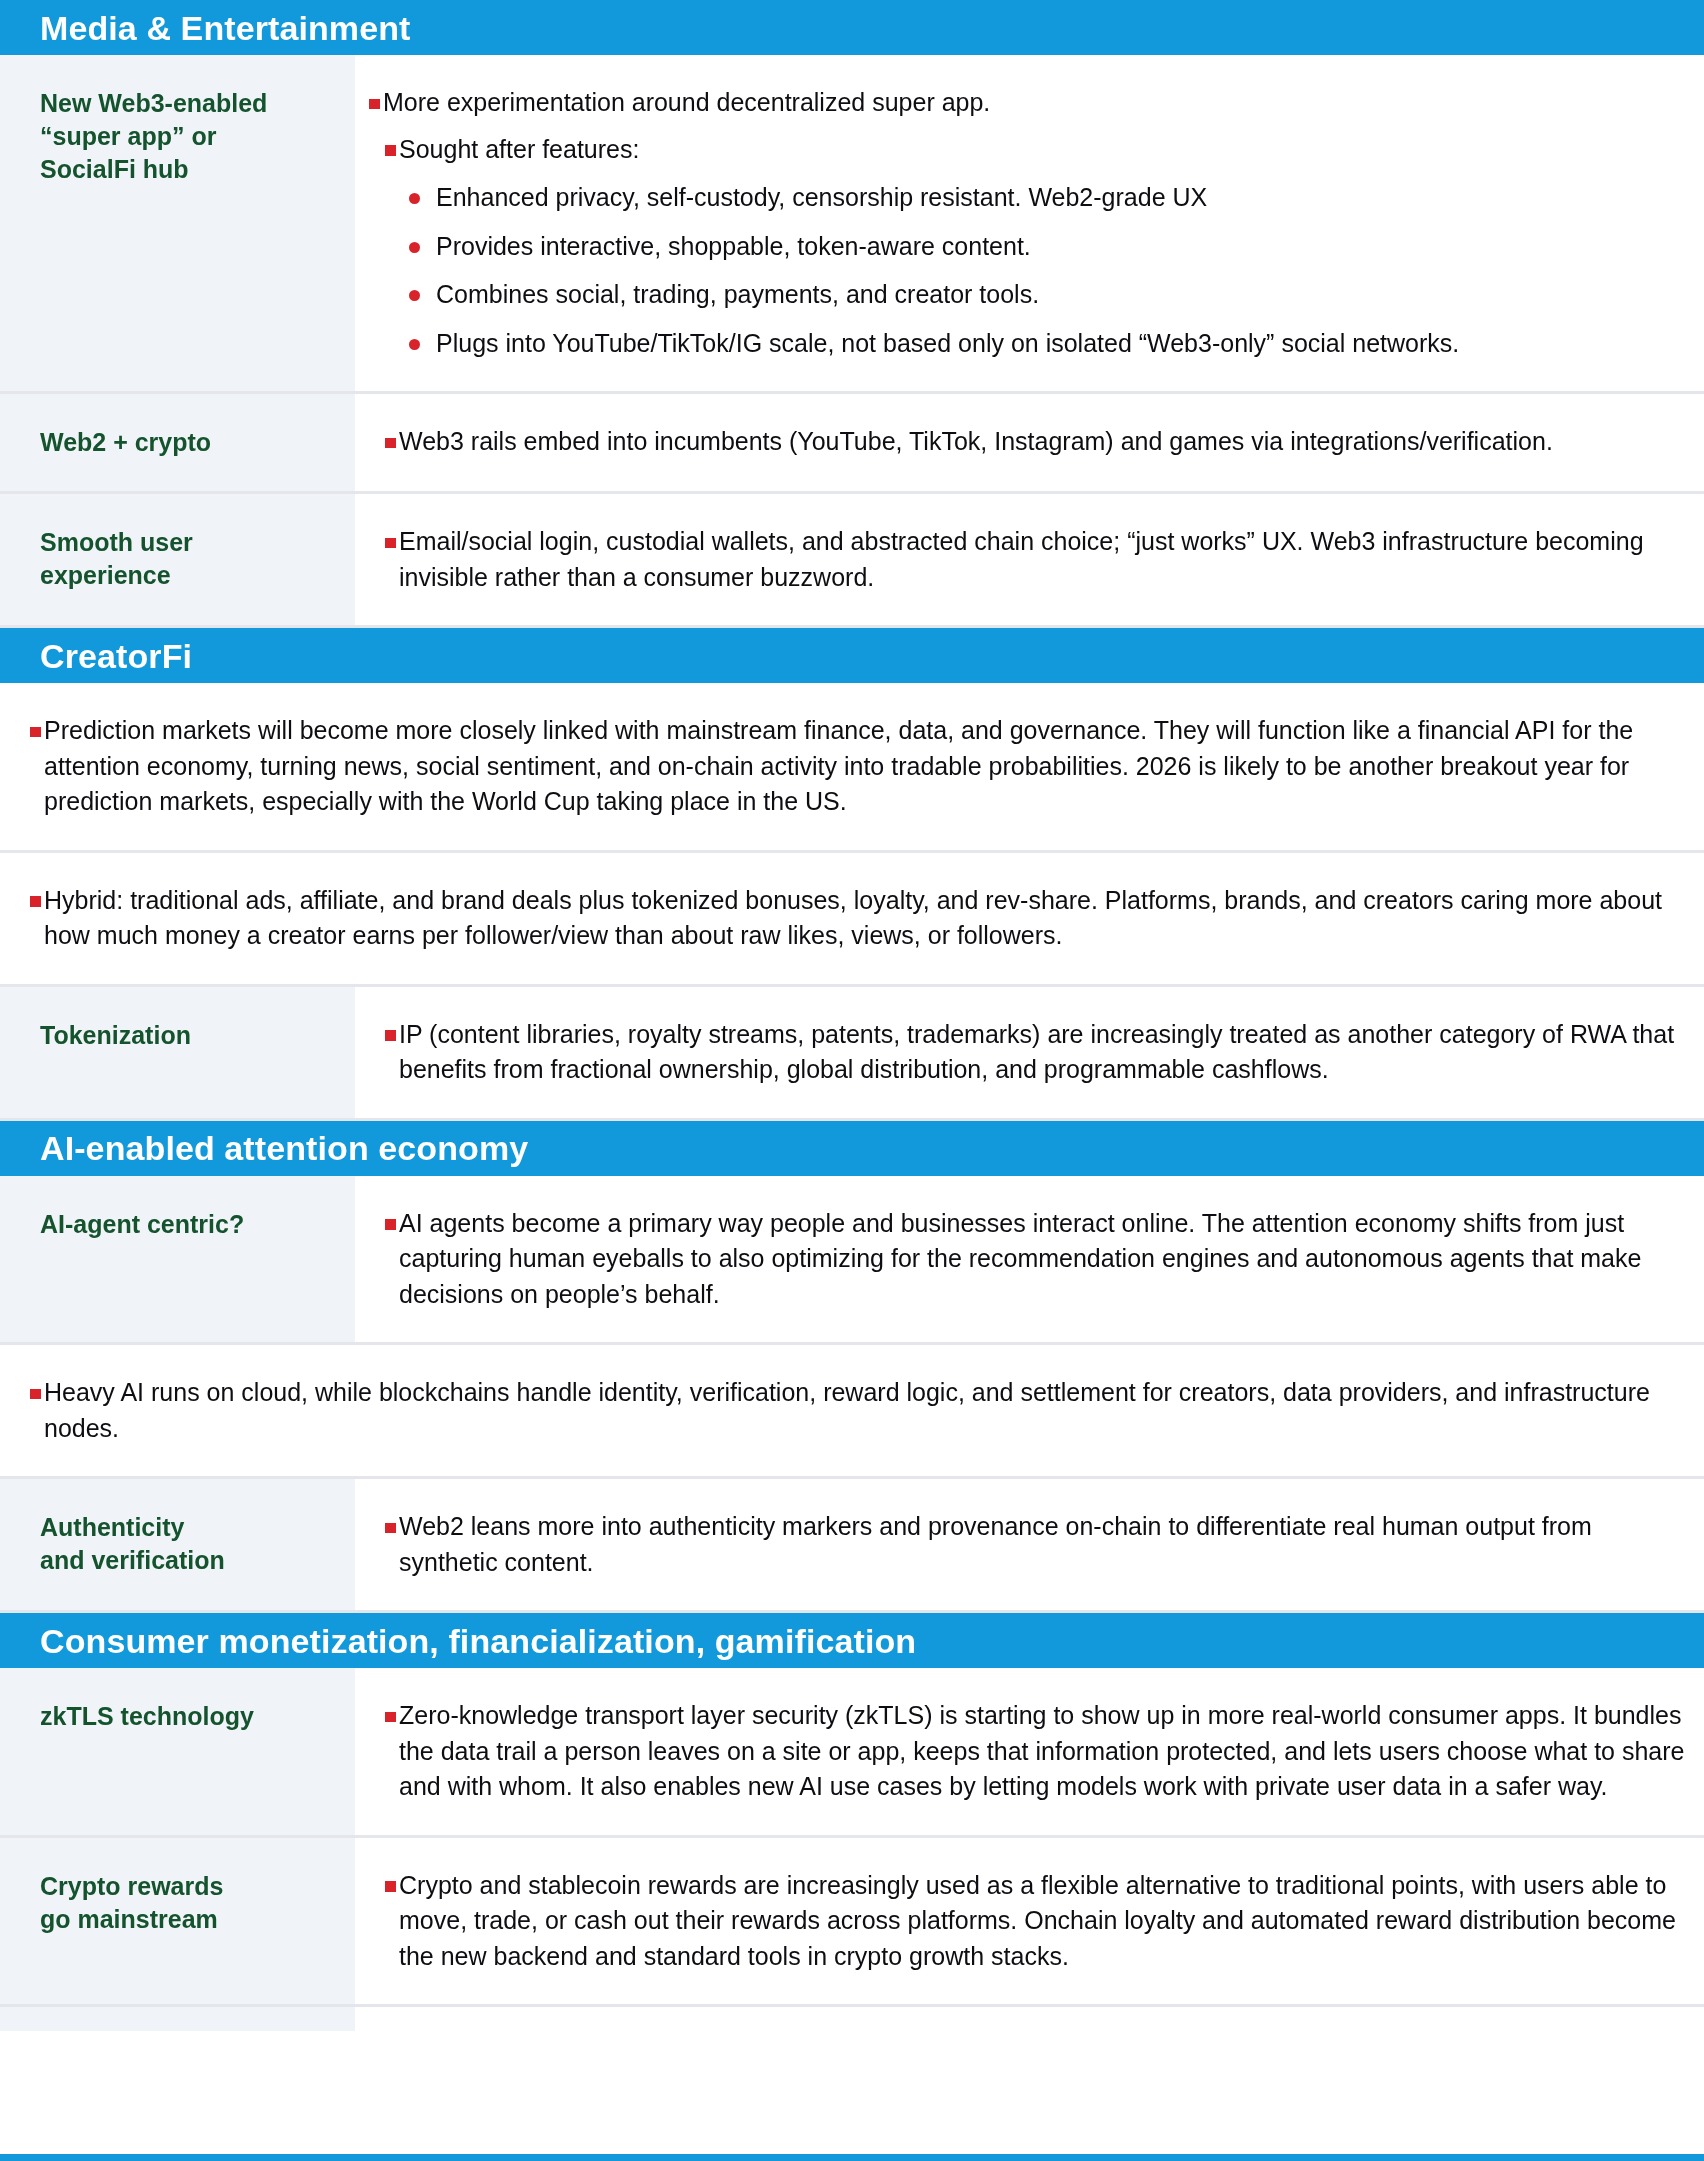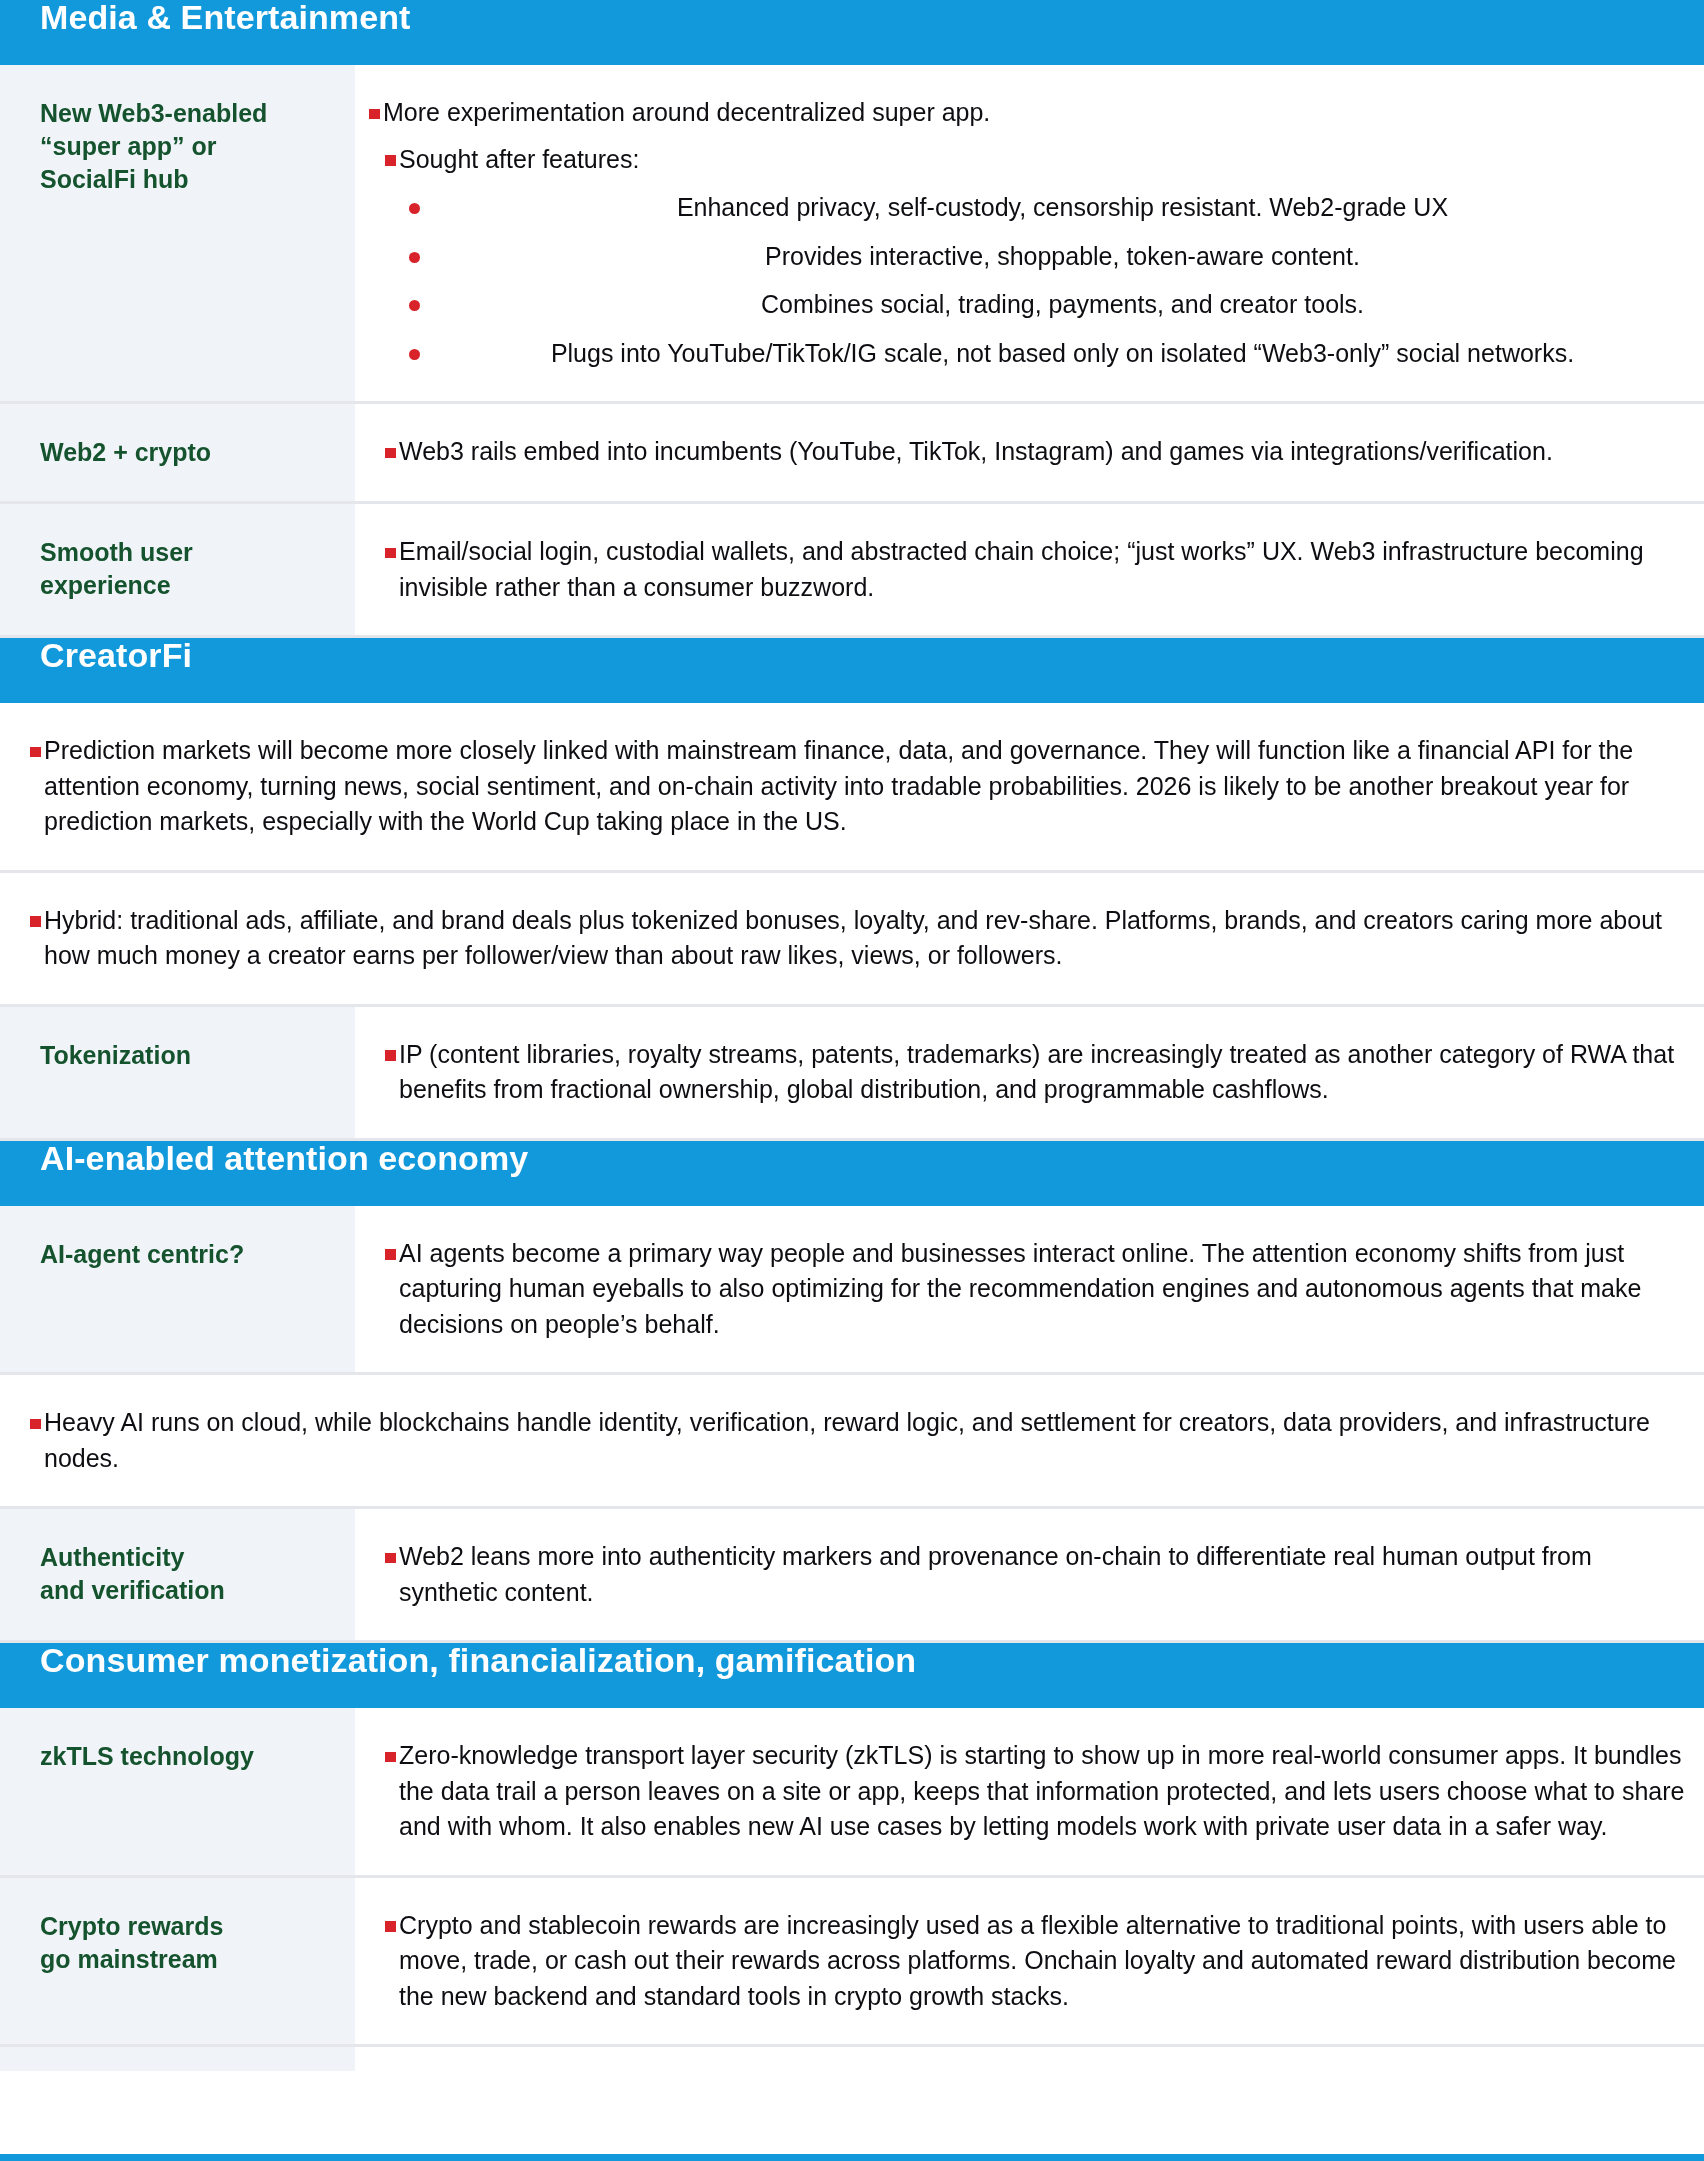--- a/index.html
+++ b/index.html
@@ -15,23 +15,23 @@
     width: 1705px;
     min-height: 2161px;
     background: #ffffff;
     position: relative;
     border-bottom: 7.2px solid #1199DB;
   }
 
   
   .section-header {
     background: #1199DB;
-    height: 65px;
+    height: 55px;
     display: flex;
-    align-items: flex-start;
+    align-items: center;
     padding-left: 40px;
   }
   .section-header-title {
     color: #ffffff;
     font-size: 34px;
     font-weight: bold;
     letter-spacing: 0.1px;
     line-height: 1;
   }
 
@@ -83,21 +83,20 @@
     left: 14.4px;
     top: 13.6px;
     width: 10.4px;
     height: 10.4px;
     background: #D8232A;
   }
 
   ul.subbullets {
     margin-top: 13px;
     margin-left: 0;
-    text-align: center;
   }
   li.subbullet {
     position: relative;
     padding-left: 37px;
     margin-bottom: 13px;
     font-size: 25px;
     line-height: 1.42;
     color: #0d0d12;
   }
   li.subbullet:last-child { margin-bottom: 0; }

